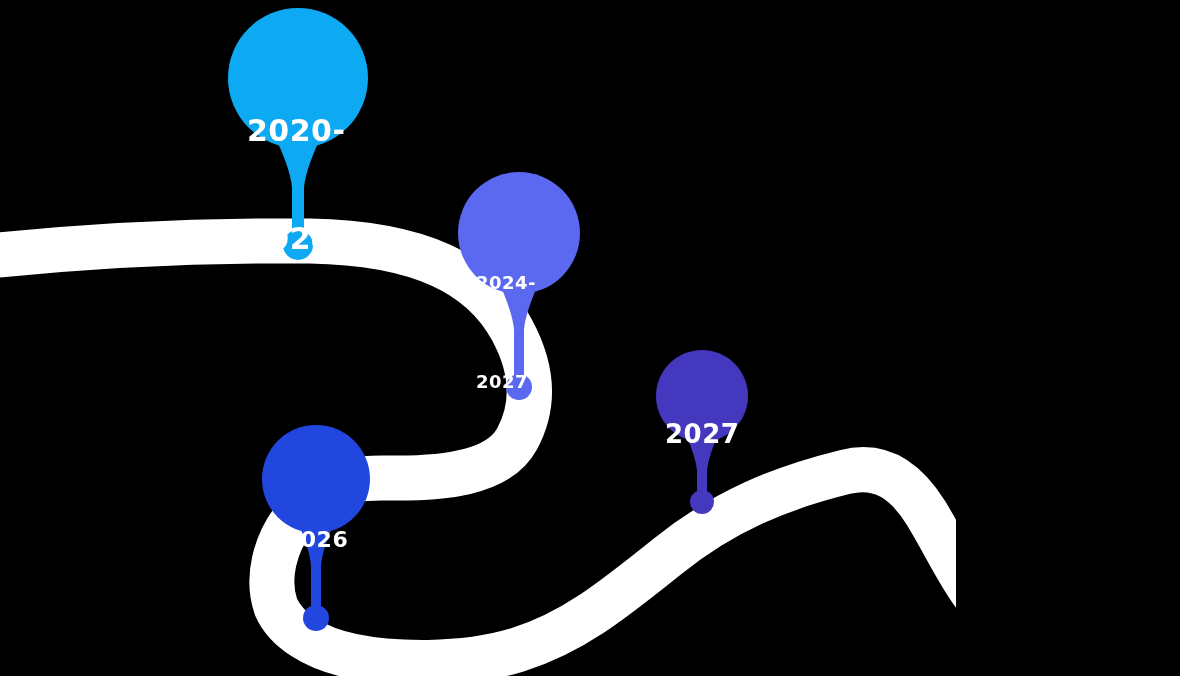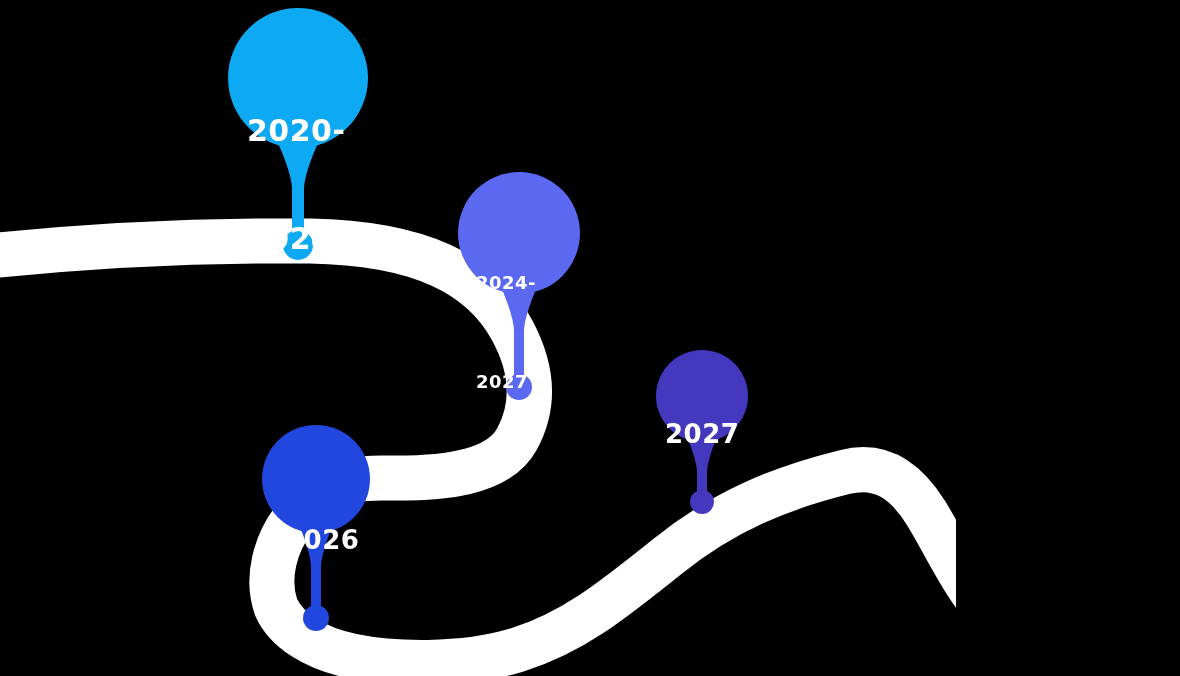--- a/index.html
+++ b/index.html
@@ -23,21 +23,21 @@
   .pin-label {
     position: absolute;
     color: #ffffff;
     font-weight: 700;
     letter-spacing: 0.5px;
     white-space: pre;
   }
   .pin-label span { display: block; }
   .label-1 { left: 247px; top: 41px;  font-size: 30px; line-height: 36px; }
   .label-2 { left: 476px; top: 200px; font-size: 18px; line-height: 33px; }
-  .label-3 { left: 285px; top: 465px; font-size: 26px; line-height: 30px; }
+  .label-3 { left: 285px; top: 465px; font-size: 22px; line-height: 30px; }
   .label-4 { left: 665px; top: 359px; font-size: 26px; line-height: 30px; }
 </style>
 </head>
 <body>
 
 <div class="stage">
 
   <svg width="1180" height="676" viewBox="0 0 1180 676">
 
     <rect x="0" y="0" width="1180" height="676" fill="#000000"></rect>

